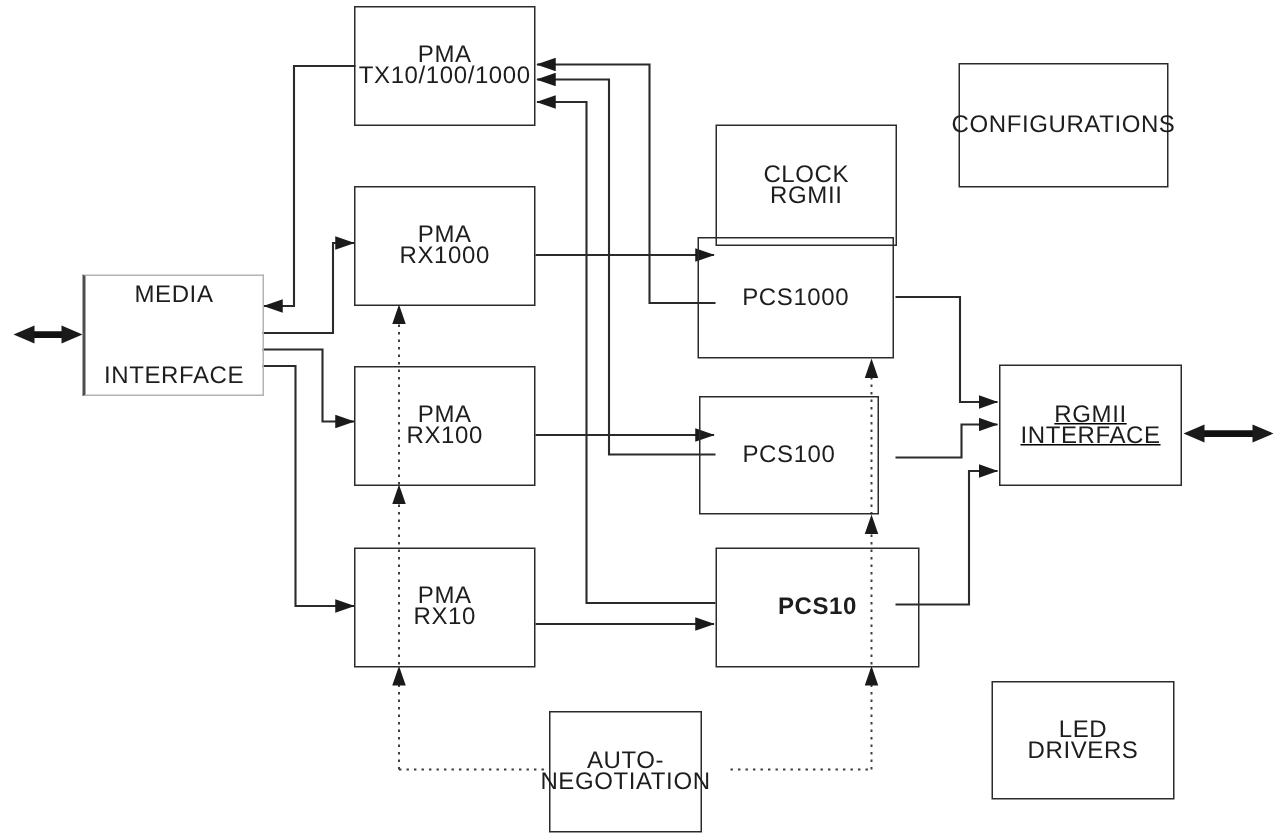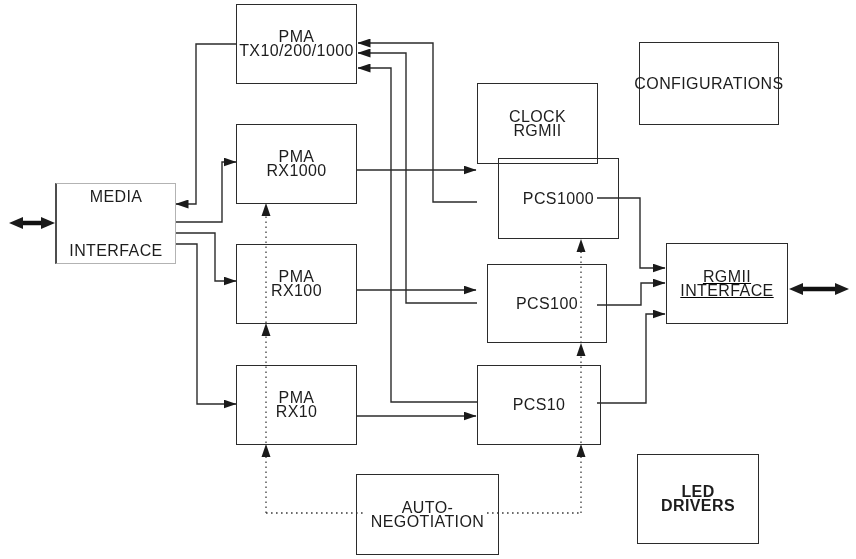--- a/index.html
+++ b/index.html
@@ -81,21 +81,21 @@
     <line class="thick" x1="21" y1="223" x2="43" y2="223"></line>
     <polygon class="ahead" points="9,223 23,217 23,229"></polygon>
     <polygon class="ahead" points="55,223 41,217 41,229"></polygon>
     <line class="thick" x1="801" y1="289" x2="837" y2="289"></line>
     <polygon class="ahead" points="789,289 803,283 803,295"></polygon>
     <polygon class="ahead" points="849,289 835,283 835,295"></polygon>
   </svg>
 
   <div class="node" style="left:236px;top:4px;width:121px;height:80px;">
     <span>PMA</span>
-    <span>TX10/200/1000</span>
+    <span>TX10/100/1000</span>
   </div>
 
   <div class="node" style="left:236px;top:124px;width:121px;height:80px;">
     <span>PMA</span>
     <span>RX1000</span>
   </div>
 
   <div class="node" style="left:236px;top:244px;width:121px;height:80px;">
     <span>PMA</span>
     <span>RX100</span>
@@ -113,40 +113,40 @@
 
   <div class="node" style="left:477px;top:43px;width:121px;height:81px;margin-top:40px;">
     <span>CLOCK</span>
     <span>RGMII</span>
   </div>
 
   <div class="node" style="left:639px;top:42px;width:140px;height:83px;justify-content:center;">
     <span>CONFIGURATIONS</span>
   </div>
 
-  <div class="node" style="left:498px;top:158px;width:121px;height:81px;">
+  <div class="node" style="left:465px;top:158px;width:131px;height:81px;">
     <span>PCS1000</span>
   </div>
 
-  <div class="node" style="left:487px;top:264px;width:120px;height:79px;">
+  <div class="node" style="left:466px;top:264px;width:120px;height:79px;">
     <span>PCS100</span>
   </div>
 
-  <div class="node" style="left:477px;top:365px;width:124px;height:80px;">
+  <div class="node" style="left:477px;top:365px;width:136px;height:80px;font-weight:bold;">
     <span>PCS10</span>
   </div>
 
   <div class="node" style="left:666px;top:243px;width:122px;height:81px;text-decoration:underline;">
     <span>RGMII</span>
     <span>INTERFACE</span>
   </div>
 
-  <div class="node" style="left:637px;top:454px;width:122px;height:90px;font-weight:bold;">
+  <div class="node" style="left:661px;top:454px;width:122px;height:79px;">
     <span>LED</span>
     <span>DRIVERS</span>
   </div>
 
-  <div class="node" style="left:356px;top:474px;width:143px;height:81px;">
+  <div class="node" style="left:366px;top:474px;width:102px;height:81px;">
     <span>AUTO-</span>
     <span>NEGOTIATION</span>
   </div>
 
 </div>
 
 </body></html>

